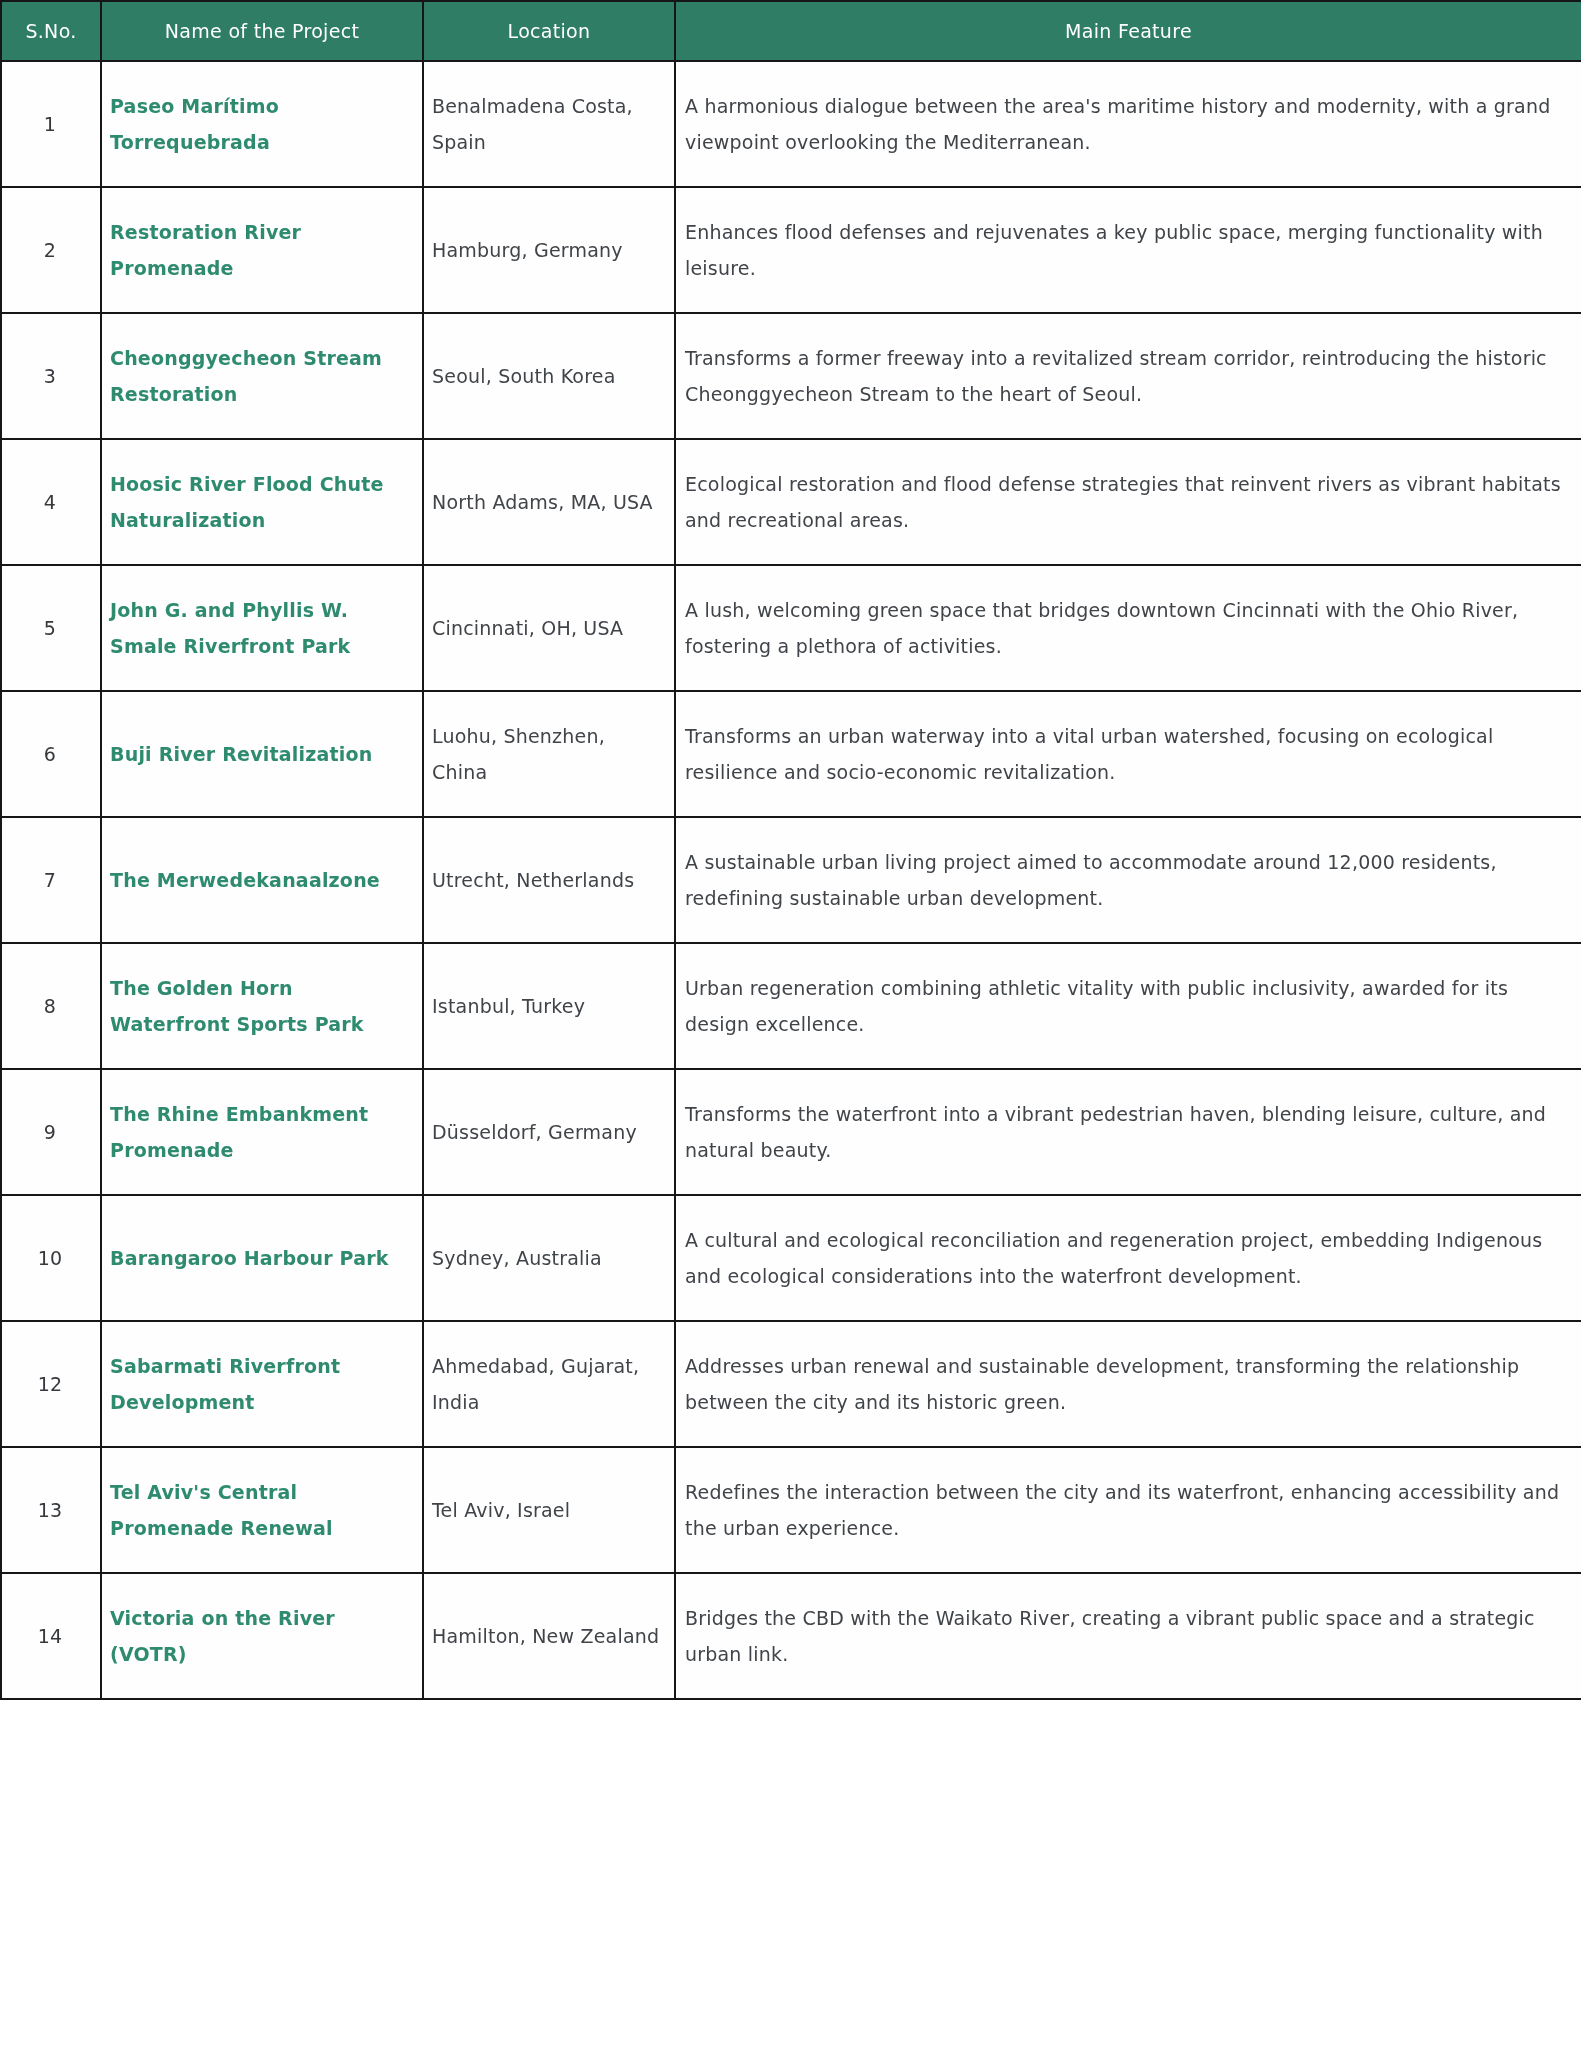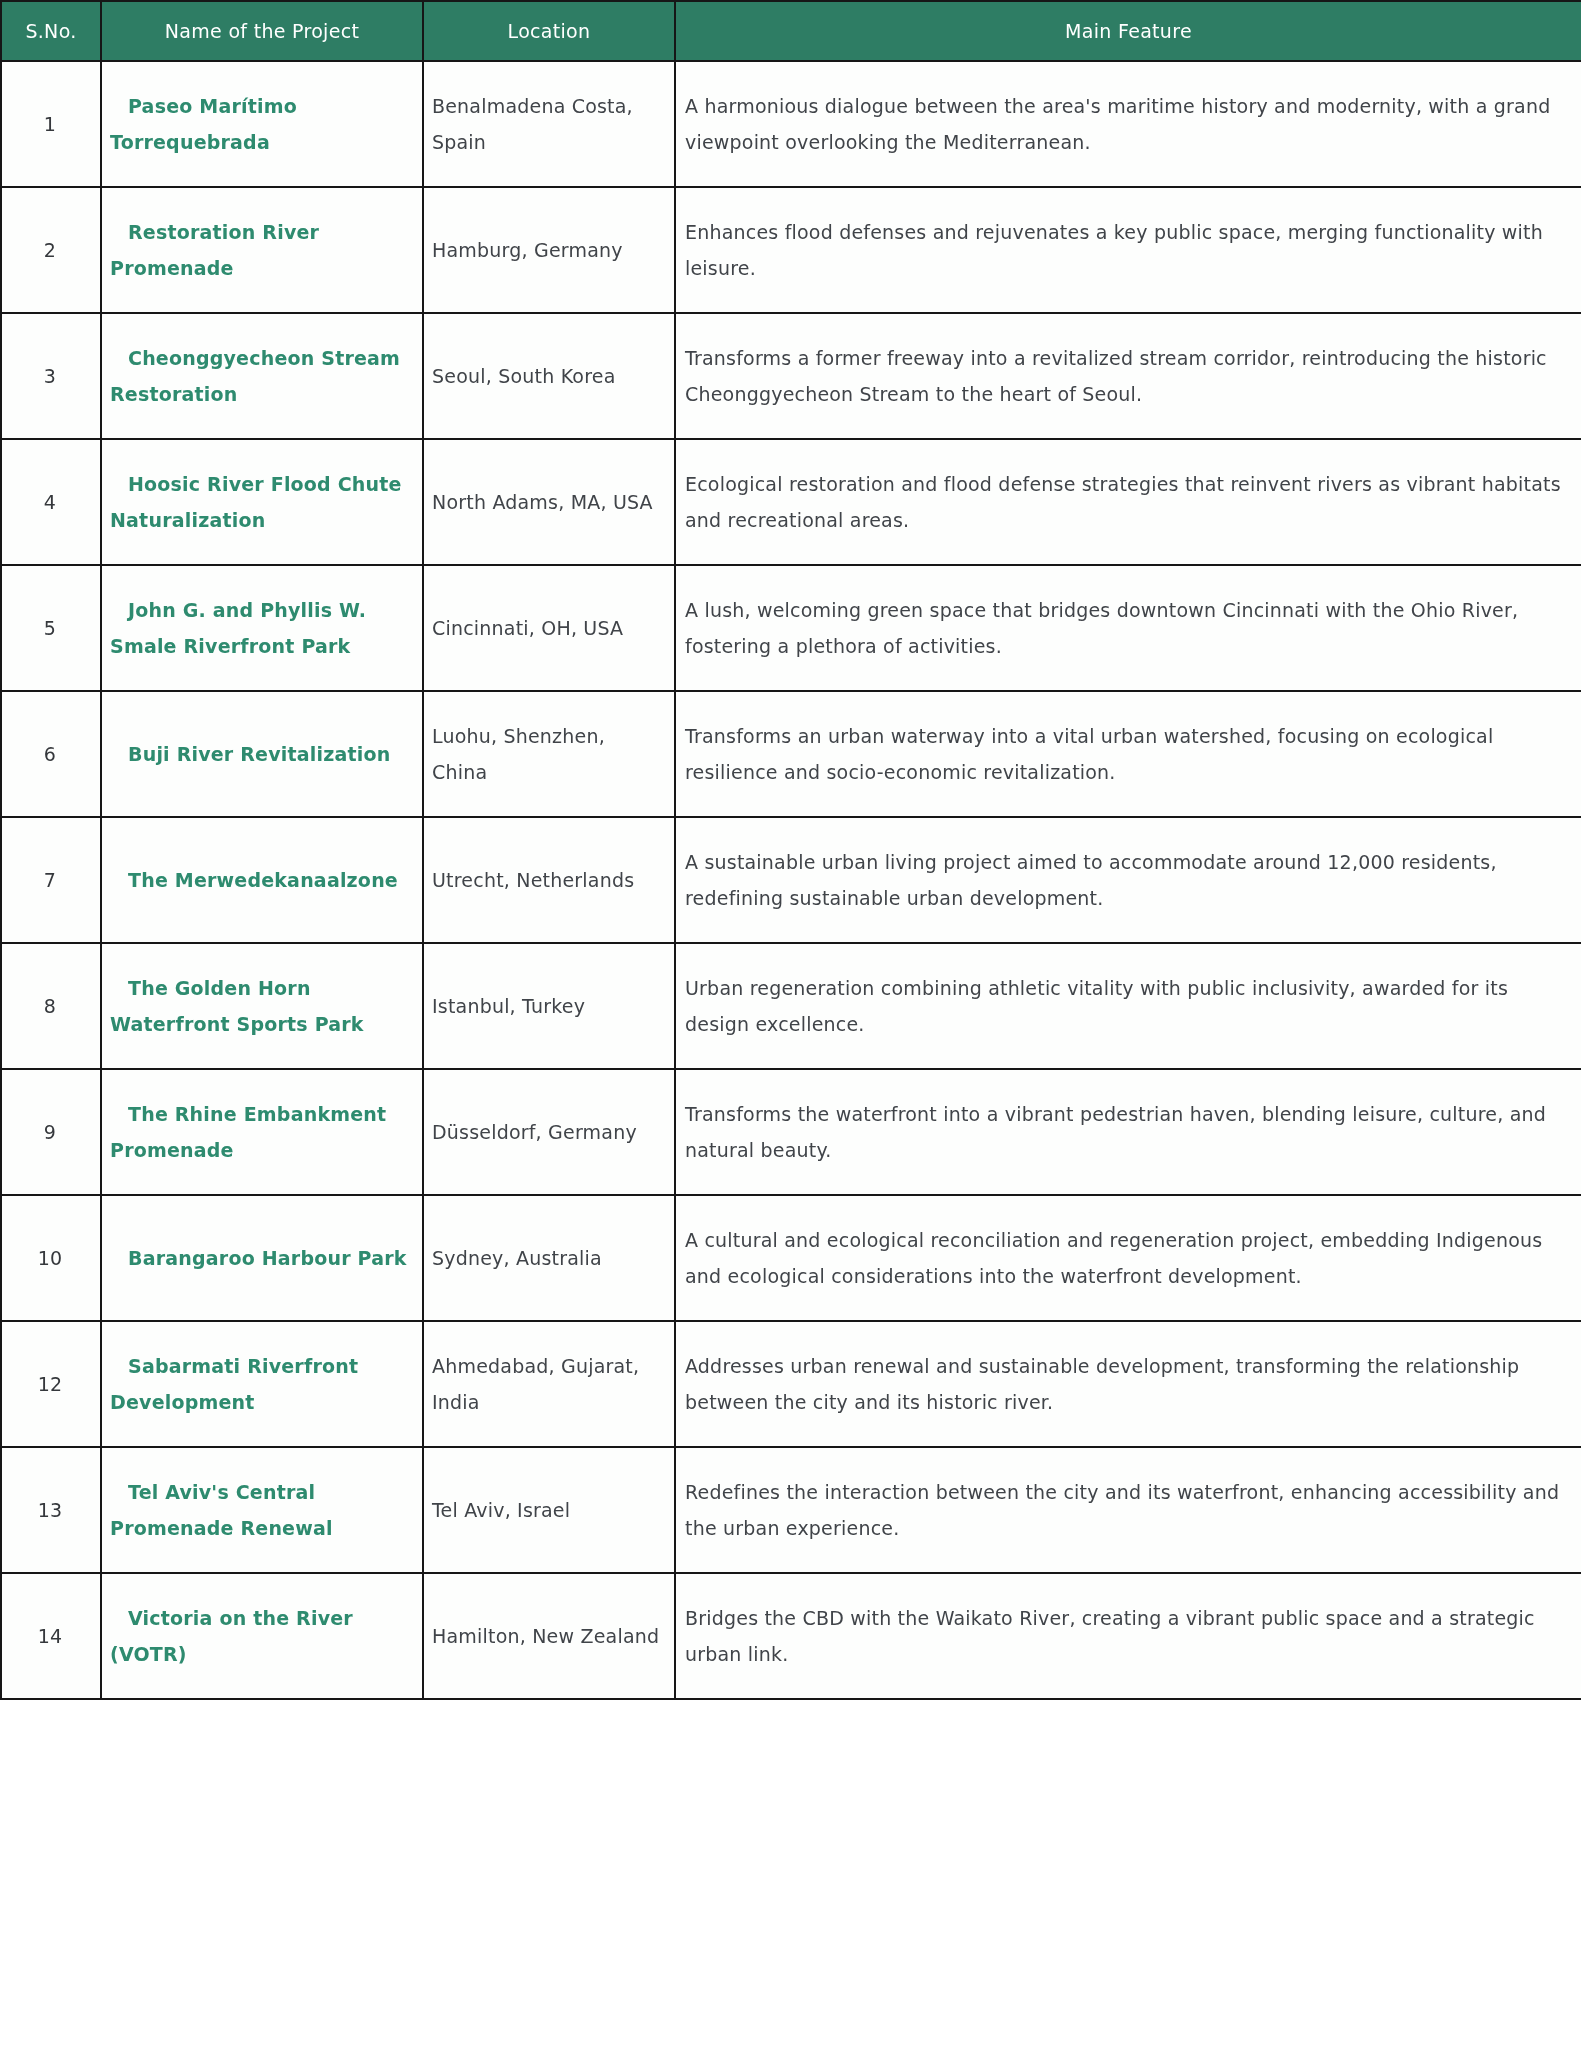--- a/index.html
+++ b/index.html
@@ -39,21 +39,21 @@
     font-size:19px;
     line-height:36px;
     color:var(--body-text);
     vertical-align:middle;
     padding:26px 10px 26px 8px;
     letter-spacing:.2px;
     word-wrap:break-word;
   }
   td.sno{text-align:center;color:#35383c;}
   td.name{font-weight:700;}
-  .name-link{color:var(--green);margin-left:18px;}
+  .name-link{color:var(--green);}
   td.feat{padding-left:9px;margin-left:35px;}
 </style>
 </head>
 <body>
 
 <div class="page">
   <table>
     <colgroup>
       <col class="c-sno">
         <col class="c-name">
@@ -126,21 +126,21 @@
         <tr>
           <td class="sno">10</td>
           <td class="name"><span class="name-link">Barangaroo Harbour Park</span></td>
           <td class="loc">Sydney, Australia</td>
           <td class="feat">A cultural and ecological reconciliation and regeneration project, embedding Indigenous and ecological considerations into the waterfront development.</td>
         </tr>
         <tr>
           <td class="sno">12</td>
           <td class="name"><span class="name-link">Sabarmati Riverfront Development</span></td>
           <td class="loc">Ahmedabad, Gujarat, India</td>
-          <td class="feat">Addresses urban renewal and sustainable development, transforming the relationship between the city and its historic river.</td>
+          <td class="feat">Addresses urban renewal and sustainable development, transforming the relationship between the city and its historic green.</td>
         </tr>
         <tr>
           <td class="sno">13</td>
           <td class="name"><span class="name-link">Tel Aviv's Central Promenade Renewal</span></td>
           <td class="loc">Tel Aviv, Israel</td>
           <td class="feat">Redefines the interaction between the city and its waterfront, enhancing accessibility and the urban experience.</td>
         </tr>
         <tr>
           <td class="sno">14</td>
           <td class="name"><span class="name-link">Victoria on the River (VOTR)</span></td>

